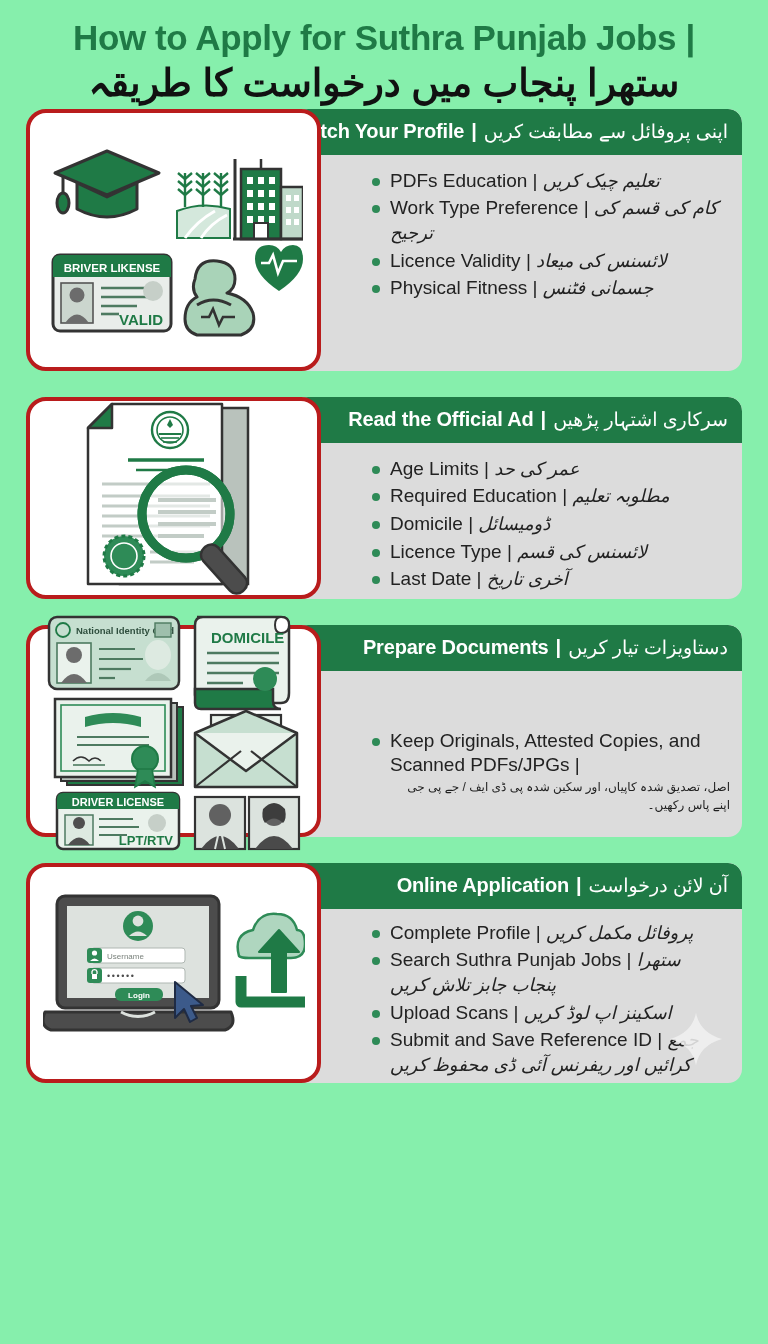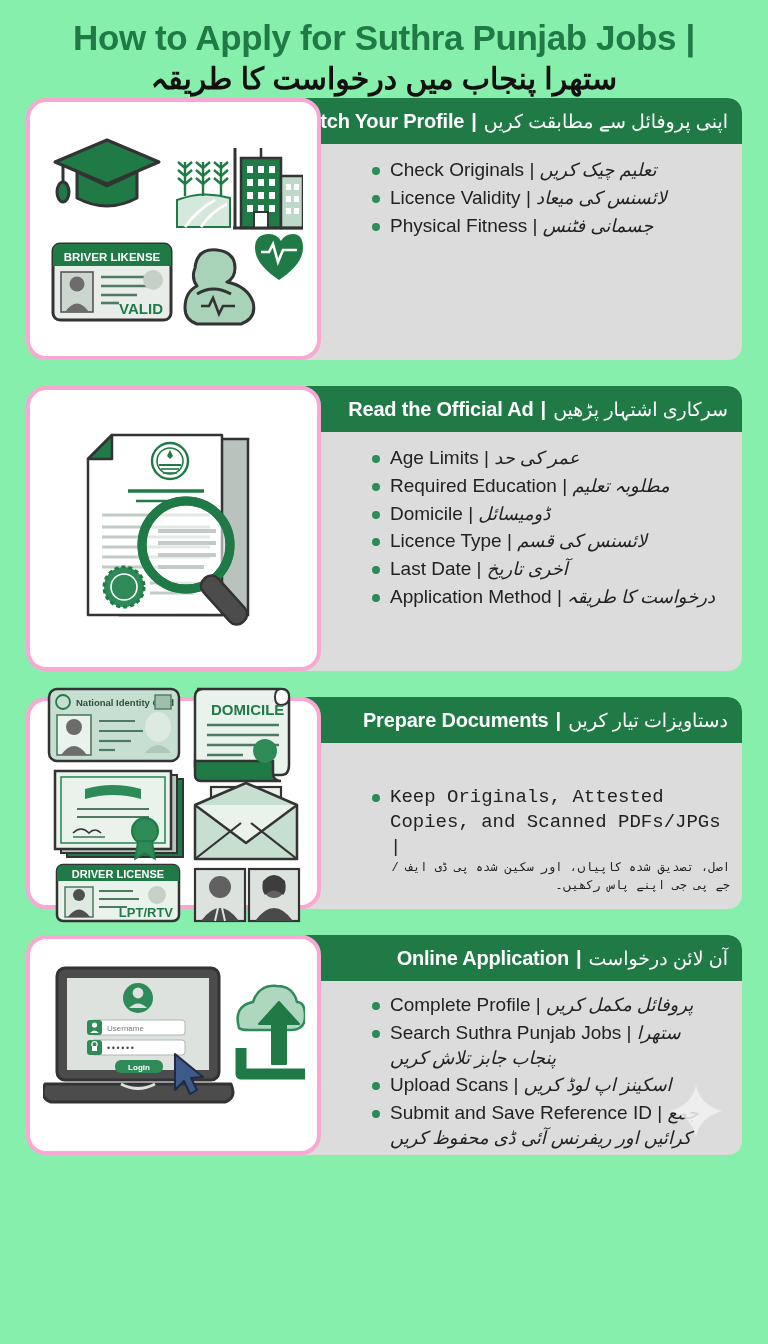--- a/index.html
+++ b/index.html
@@ -17,21 +17,21 @@
     color: #1F7A46;
     font-weight: bold;
     font-size: 35px;
     line-height: 1.12;
     letter-spacing: -0.4px;
     white-space: nowrap;
   }
   .title-ur {
     color: #111;
     font-weight: bold;
-    font-size: 30px;
+    font-size: 38px;
     line-height: 1.3;
     direction: rtl;
     margin-top: 2px;
   }
 
   
   .card {
     position: relative;
     margin: 0 26px 26px 26px;
     display: flex;
@@ -82,29 +82,29 @@
   }
   .ur { direction: rtl; unicode-bidi: isolate; font-size: 18px; font-style: italic; }
   .ur-block { direction: rtl; text-align: right; display:block; font-size: 12px; line-height:1.5; }
 
   
   .artbox {
     position: relative;
     z-index: 3;
     width: 295px;
     background: #fff;
-    border: 4px solid #f9a8d4;
+    border: 4px solid #b91c1c;
     border-radius: 20px;
     flex: 0 0 295px;
   }
   .artwrap { position:absolute; inset:0; display:flex; align-items:center; justify-content:center; }
 
   
   .c1 { height: 262px; }
-  .c2 { height: 285px; }
+  .c2 { height: 202px; }
   .c3 { height: 212px; }
   .c4 { height: 220px; }
 
   .spacer-right { flex: 1 1 auto; }
 
   
   .watermark {
     position: absolute;
     right: 18px; bottom: 16px;
     width: 56px; height: 56px;
@@ -126,21 +126,22 @@
 
   <div class="card c1">
     <div class="panel">
       <div class="panel-head">
         <span class="head-en">Match Your Profile</span>
         <span class="head-sep">|</span>
         <span class="head-ur">اپنی پروفائل سے مطابقت کریں</span>
       </div>
       <div class="panel-body">
         <ul class="points">
-          <li><span>Check Originals</span> <span>|</span> <span class="ur">تعلیم چیک کریں</span></li>
+          <li><span>PDFs Education</span> <span>|</span> <span class="ur">تعلیم چیک کریں</span></li>
+          <li><span>Work Type Preference</span> <span>|</span> <span class="ur">کام کی قسم کی ترجیح</span></li>
           <li><span>Licence Validity</span> <span>|</span> <span class="ur">لائسنس کی میعاد</span></li>
           <li><span>Physical Fitness</span> <span>|</span> <span class="ur">جسمانی فٹنس</span></li>
         </ul>
       </div>
     </div>
 
     <div class="artbox">
       <div class="artwrap">
         <svg width="258" height="214" viewBox="0 0 258 214">
 
@@ -313,21 +314,21 @@
     <div class="spacer-right"></div>
   </div>
 
   <div class="card c3">
     <div class="panel">
       <div class="panel-head">
         <span class="head-en">Prepare Documents</span>
         <span class="head-sep">|</span>
         <span class="head-ur">دستاویزات تیار کریں</span>
       </div>
-      <div class="panel-body" style="padding-top:42px;font-family:Liberation Mono, monospace;">
+      <div class="panel-body" style="padding-top:58px;">
         <ul class="points">
           <li>
             <span>Keep Originals, Attested Copies, and Scanned PDFs/JPGs</span>
             <span>|</span>
             <span class="ur-block">اصل، تصدیق شدہ کاپیاں، اور سکین شدہ پی ڈی ایف / جے پی جی اپنے پاس رکھیں۔</span>
           </li>
         </ul>
       </div>
     </div>
 

